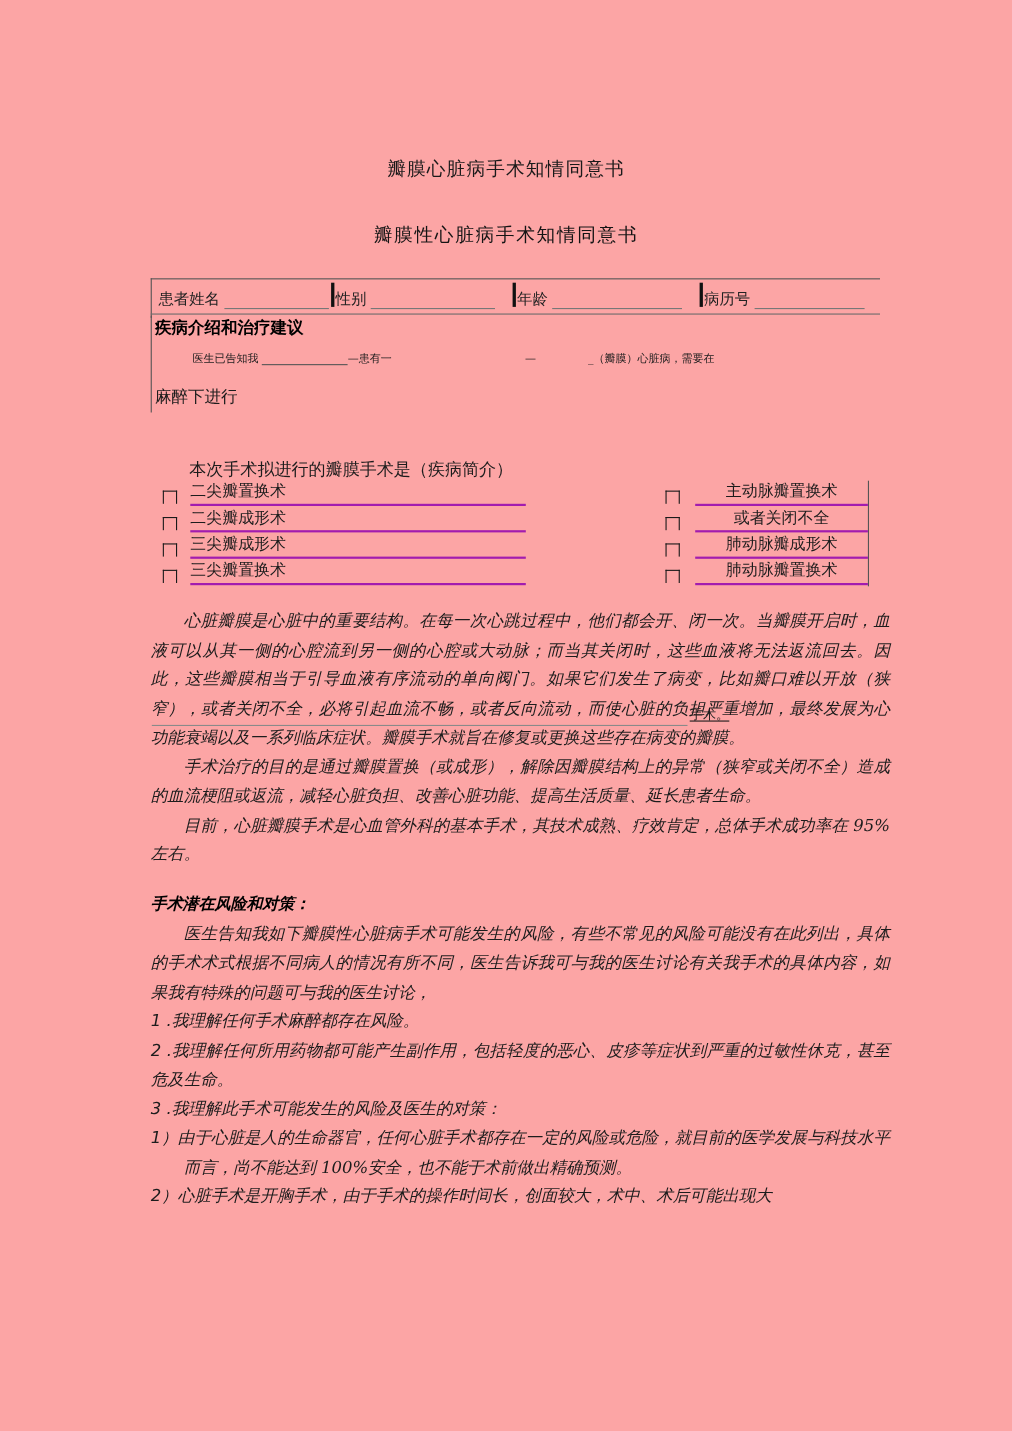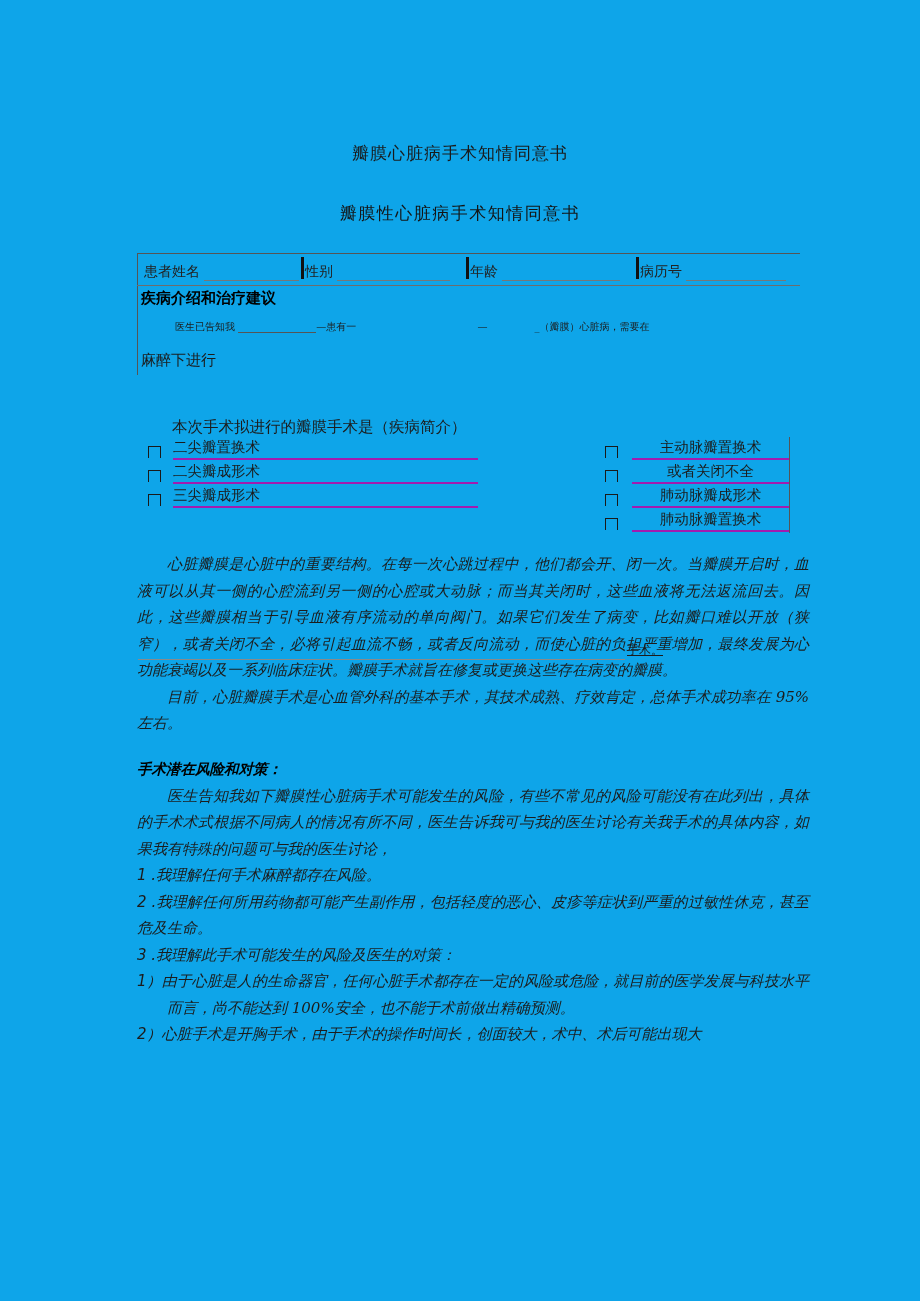--- a/index.html
+++ b/index.html
@@ -12,21 +12,21 @@
     height: 1301px;
     font-family: "DejaVu Sans", "Liberation Sans", sans-serif;
     color: #000000;
     position: relative;
     overflow: hidden;
   }
   .page {
     position: relative;
     width: 920px;
     height: 1301px;
-    background: #0ea5e9;
+    background: #fca5a5;
   }
 
   
   .doc-header {
     position: absolute;
     top: 142px;
     left: 0;
     width: 920px;
     text-align: center;
     font-family: "DejaVu Serif", "Liberation Serif", serif;
@@ -321,20 +321,26 @@
       <div class="opt-label-wrap">
         <span class="opt-label">二尖瓣成形术</span>
       </div>
     </div>
     <div class="opt-row">
       <div class="chk"></div>
       <div class="opt-label-wrap">
         <span class="opt-label">三尖瓣成形术</span>
       </div>
     </div>
+    <div class="opt-row">
+      <div class="chk"></div>
+      <div class="opt-label-wrap">
+        <span class="opt-label">三尖瓣置换术</span>
+      </div>
+    </div>
   </div>
 
   <div class="opt-col-right">
     <div class="opt-row">
       <div class="chk"></div>
       <div class="opt-label-wrap">
         <span class="opt-label">主动脉瓣置换术</span>
       </div>
     </div>
     <div class="opt-row">
@@ -352,20 +358,21 @@
     <div class="opt-row">
       <div class="chk"></div>
       <div class="opt-label-wrap">
         <span class="opt-label">肺动脉瓣置换术</span>
       </div>
     </div>
   </div>
 
   <div class="body-wrap">
     <p class="para">心脏瓣膜是心脏中的重要结构。在每一次心跳过程中，他们都会开、闭一次。当瓣膜开启时，血液可以从其一侧的心腔流到另一侧的心腔或大动脉；而当其关闭时，这些血液将无法返流回去。因此，这些瓣膜相当于引导血液有序流动的单向阀门。如果它们发生了病变，比如瓣口难以开放（狭窄），或者关闭不全，必将引起血流不畅，或者反向流动，而使心脏的负担严重增加，最终发展为心功能衰竭以及一系列临床症状。瓣膜手术就旨在修复或更换这些存在病变的瓣膜。</p>
+    <p class="para">手术治疗的目的是通过瓣膜置换（或成形），解除因瓣膜结构上的异常（狭窄或关闭不全）造成的血流梗阻或返流，减轻心脏负担、改善心脏功能、提高生活质量、延长患者生命。</p>
     <p class="para">目前，心脏瓣膜手术是心血管外科的基本手术，其技术成熟、疗效肯定，总体手术成功率在 95%左右。</p>
 
     <p class="risk-head">手术潜在风险和对策：</p>
     <p class="para">医生告知我如下瓣膜性心脏病手术可能发生的风险，有些不常见的风险可能没有在此列出，具体的手术术式根据不同病人的情况有所不同，医生告诉我可与我的医生讨论有关我手术的具体内容，如果我有特殊的问题可与我的医生讨论，</p>
 
     <p class="listitem">
       <span class="num">1 .</span><span>我理解任何手术麻醉都存在风险。</span>
     </p>
     <p class="listitem">
       <span class="num">2 .</span><span>我理解任何所用药物都可能产生副作用，包括轻度的恶心、皮疹等症状到严重的过敏性休克，甚至危及生命。</span>

